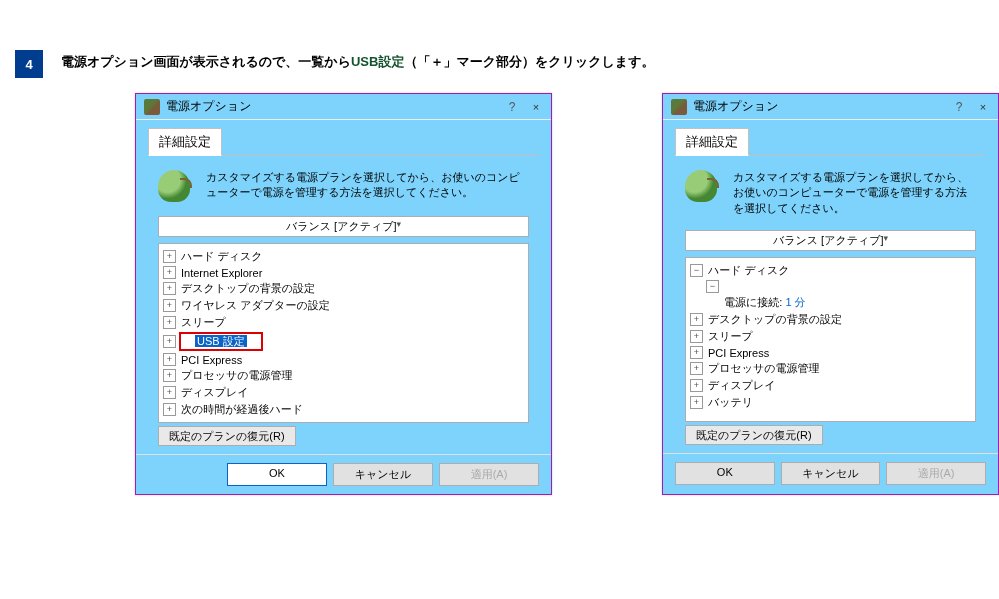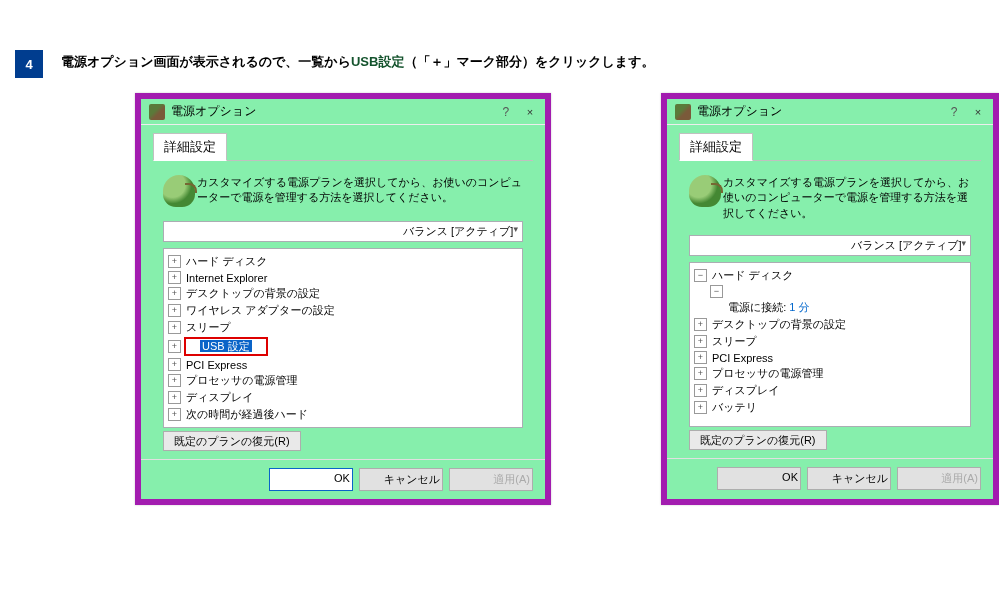--- a/index.html
+++ b/index.html
@@ -2,54 +2,54 @@
 <html><head>
 <meta charset="utf-8">
 <style>
 html,body{margin:0;padding:0;font-family:"Meiryo","Yu Gothic",sans-serif;font-size:12px;color:#000;background:#fff}
 .page{width:999px;height:599px;padding:50px 0 0 15px;box-sizing:border-box;position:relative}
 .step{display:flex;align-items:flex-start;gap:18px;margin-bottom:15px}
 .num{background:#003d8f;color:#fff;width:28px;height:28px;display:flex;align-items:center;justify-content:center;font-weight:bold;font-size:13px}
 .step-txt{font-size:13px;font-weight:bold;line-height:1.6;padding-top:2px}
 .step-txt .hl{color:#14532d}
 .dialogs{display:flex;gap:110px;padding-left:120px}
-.dialog{border:6px solid #a21caf;background:#86efac;box-shadow:0 0 2px rgba(0,0,0,0.2)}
+.dialog{border:1px solid #a21caf;background:#7dd3fc;box-shadow:0 0 2px rgba(0,0,0,0.2)}
 .dialog.left{width:415px}
 .dialog.right{width:335px}
 .title{display:flex;align-items:center;padding:4px 8px;border-bottom:1px solid #eee}
 .ticon{width:16px;height:16px;margin-right:6px;display:inline-block;background:linear-gradient(135deg,#5a7a3a 40%,#7a5a3a 60%);border-radius:2px}
 .ttxt{flex:1;font-size:12px}
 .tq{width:14px;text-align:center;color:#555;margin-right:10px}
 .tx{width:14px;text-align:center;color:#333;font-size:11px}
 .body{padding:8px 12px 10px}
 .tab{display:inline-block;border:1px solid #c0c0c0;border-bottom:1px solid #fff;padding:4px 10px;font-size:13px;background:#fff;position:relative;z-index:2}
 .tabu{border-top:1px solid #c0c0c0;margin-top:-1px}
-.desc{display:flex;gap:2px;padding:14px 10px}
+.desc{display:flex;gap:16px;padding:14px 10px}
 .picon{width:32px;height:32px;flex-shrink:0;background:radial-gradient(circle at 30% 30%,#9c7 0 40%,#483 60%);border-radius:50% 50% 40% 40%;position:relative}
 .picon::after{content:"";position:absolute;right:-2px;top:8px;width:10px;height:8px;border:2px solid #763;border-left:none;border-bottom:none;border-radius:0 8px 0 0}
 .dtxt{font-size:11px;line-height:1.4}
 .combo{margin:0 10px 6px;display:flex}
-.cb{border:1px solid #abadb3;padding:2px 4px;font-size:11px;background:#fff;flex:1;display:flex;justify-content:flex-end}
+.cb{border:1px solid #abadb3;padding:2px 4px;font-size:11px;background:#fff;flex:1;display:flex;justify-content:center}
 .cb .ar{font-size:9px;color:#555}
 .tree{border:1px solid #abadb3;margin:0 10px;padding:4px 2px;font-size:11px;background:#fff}
 .ti{display:flex;align-items:center;padding:1px 2px}
 .exp{width:11px;height:11px;border:1px solid #999;display:inline-flex;align-items:center;justify-content:center;font-size:9px;color:#555;margin-right:5px;line-height:1}
 .selbox{display:inline-block;border:2px solid #d00;padding:0 14px;margin-left:-2px}
 .sel{background:#0a64c8;color:#fff;padding:0 2px}
 .indent{padding-left:18px}
 .indent2{padding-left:36px}
 .link{color:#06c}
 .spin{display:inline-flex;align-items:center}
 .spin .v{border:1px solid #abadb3;padding:0 6px;background:#fff;height:14px;line-height:14px}
 .spin .ud{display:flex;flex-direction:column;border:1px solid #abadb3;border-left:none}
 .spin .b{width:12px;height:7px;font-size:6px;text-align:center;line-height:7px;background:#f0f0f0}
 .restore{padding:6px 10px 0}
 .rbtn{border:1px solid #adadad;background:#e9e9e9;padding:3px 10px;font-size:11px}
 .bbar{display:flex;justify-content:flex-end;gap:6px;padding:8px 12px;border-top:1px solid #e0e0e0}
-.btn{border:1px solid #adadad;background:#e1e1e1;padding:3px 2px;width:78px;font-size:11px;text-align:right}
+.btn{border:1px solid #adadad;background:#e1e1e1;padding:3px 10px;width:78px;font-size:11px;text-align:center}
 .btn.pri{border:1px solid #0a64c8;background:#fff;color:#000}
 .btn.dis{color:#aaa}
 .dialog.right .tree{height:155px}
 </style>
 </head>
 <body>
 
 <div class="page">
 
   <div class="step">

